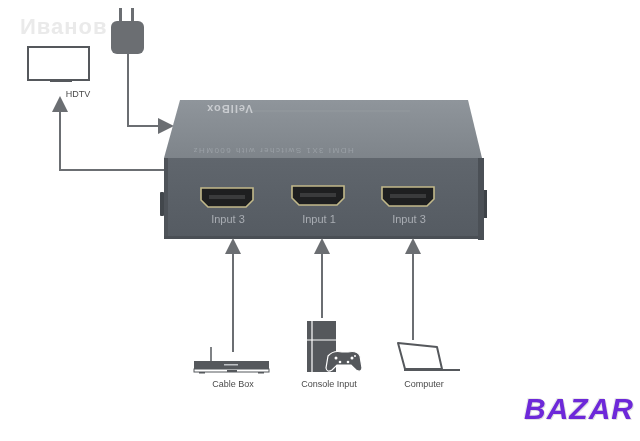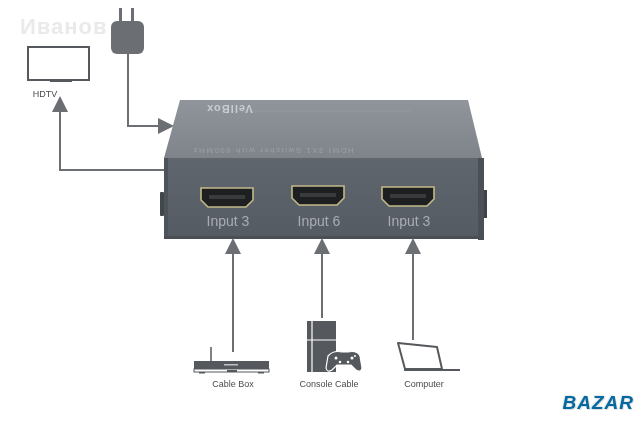--- a/index.html
+++ b/index.html
@@ -1,24 +1,24 @@
 <!DOCTYPE html>
 <html><head>
 <meta charset="utf-8">
 <style>
   html, body { margin: 0; padding: 0; background: #ffffff; }
   body { width: 640px; height: 441px; position: relative; overflow: hidden;
          font-family: "Liberation Sans", sans-serif; }
   .abs { position: absolute; }
   .watermark-top { left: 20px; top: 14px; font-size: 22px; font-weight: bold; color: #eaeaea; letter-spacing: 1px; }
   .label { font-size: 9px; color: #4a4a4a; text-align: center; }
-  .port-label { font-size: 14px; color: #a9adb3; text-align: center; width: 80px; }
+  .port-label { font-size: 11px; color: #a9adb3; text-align: center; width: 80px; }
   svg { position: absolute; left: 0; top: 0; }
-  .bazar { right: 6px; top: 392px; font-size: 19px; font-weight: bold; font-style: italic;
-           color: #0369a1; letter-spacing: 1px;
+  .bazar { right: 6px; top: 392px; font-size: 30px; font-weight: bold; font-style: italic;
+           color: #6d28d9; letter-spacing: 1px;
            text-shadow: 0 0 1px #d8d8d8, 1px 1px 0 #e2e2e2, -1px -1px 0 #ececec; }
   .box-text { font-size: 8px; color: #9aa0a6; letter-spacing: 1.5px; transform: rotate(180deg); white-space: nowrap; }
   .brand { font-size: 11px; font-weight: bold; color: #c9ccd0; letter-spacing: 1px; transform: rotate(180deg); white-space: nowrap; }
 </style>
 </head>
 <body>
 
 <div class="abs watermark-top">Иванов</div>
 
 <svg width="640" height="441" viewBox="0 0 640 441">
@@ -111,22 +111,22 @@
     <line x1="404" y1="370" x2="460" y2="370" stroke="#55585c" stroke-width="2"></line>
   </g>
 </svg>
 
 <div class="abs brand" style="left:206px; top:103px;">
   <span>VellBox</span>
 </div>
 <div class="abs box-text" style="left:192px; top:146px;">HDMI 3X1 Switcher with 600MHz</div>
 
 <div class="abs port-label" style="left:188px; top:213px;">Input 3</div>
-<div class="abs port-label" style="left:279px; top:213px;">Input 6</div>
+<div class="abs port-label" style="left:279px; top:213px;">Input 1</div>
 <div class="abs port-label" style="left:369px; top:213px;">Input 3</div>
 
-<div class="abs label" style="left:15px; top:89px; width:60px;">HDTV</div>
+<div class="abs label" style="left:48px; top:89px; width:60px;">HDTV</div>
 
 <div class="abs label" style="left:193px; top:379px; width:80px;">Cable Box</div>
-<div class="abs label" style="left:289px; top:379px; width:80px;">Console Cable</div>
+<div class="abs label" style="left:289px; top:379px; width:80px;">Console Input</div>
 <div class="abs label" style="left:384px; top:379px; width:80px;">Computer</div>
 
 <div class="abs bazar">BAZAR</div>
 
 </body></html>

